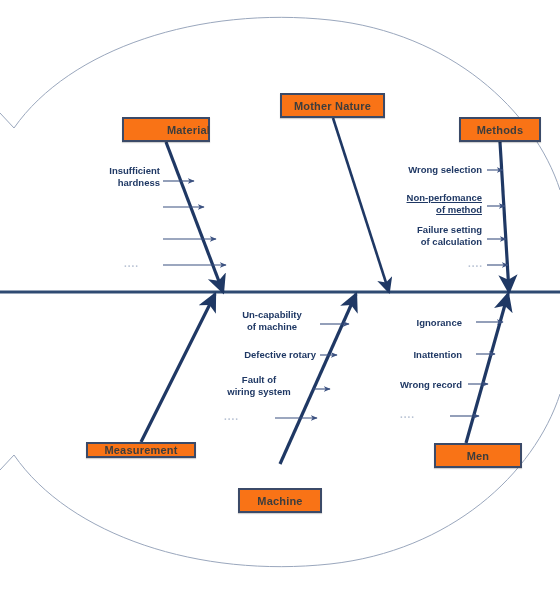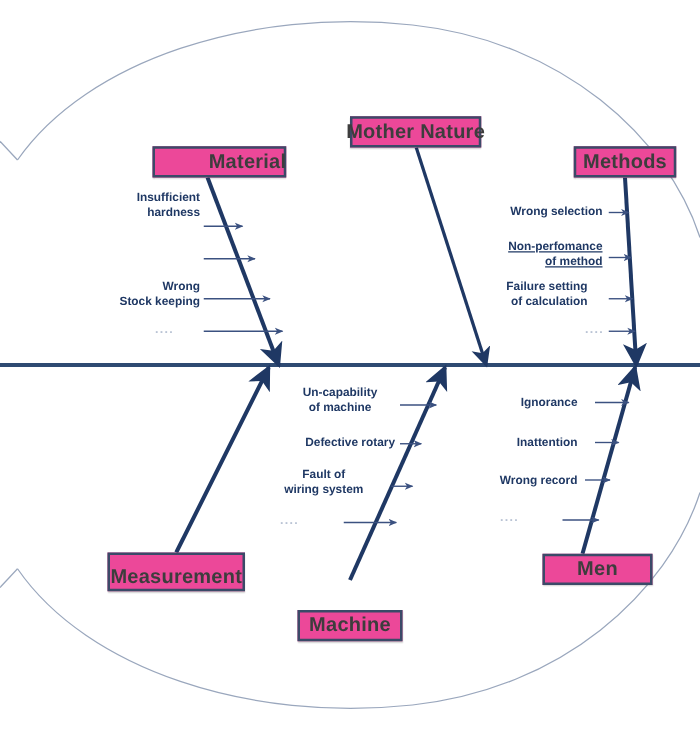--- a/index.html
+++ b/index.html
@@ -5,27 +5,27 @@
   html,body{margin:0;padding:0;background:#ffffff;}
   body{
     width:560px;height:600px;overflow:hidden;
     font-family:"Liberation Sans","DejaVu Sans",sans-serif;
   }
   #stage{position:relative;width:560px;height:600px;background:#ffffff;}
   #stage svg{position:absolute;left:0;top:0;width:560px;height:600px;}
 
   .cat-box{
     position:absolute;
-    background:#ec4899;
+    background:#f97316;
     border:2px solid #3B4A68;
     box-sizing:border-box;
     display:flex;align-items:center;justify-content:center;
     color:#3D3D3D;
     font-weight:bold;
-    font-size:16px;
+    font-size:11px;
     letter-spacing:.2px;
     white-space:nowrap;
     box-shadow:0 1px 1px rgba(0,0,0,.18);
   }
   .cause{
     position:absolute;
     color:#1F3864;
     font-size:9.5px;
     font-weight:bold;
     line-height:11.5px;
@@ -108,54 +108,52 @@
     </g>
 
     <g>
       <line x1="476" y1="322" x2="503" y2="322" stroke="#3B5180" stroke-width="1.1" marker-end="url(#thinHead)"></line>
       <line x1="476" y1="354" x2="495" y2="354" stroke="#3B5180" stroke-width="1.1" marker-end="url(#thinHead)"></line>
       <line x1="468" y1="384" x2="488" y2="384" stroke="#3B5180" stroke-width="1.1" marker-end="url(#thinHead)"></line>
       <line x1="450" y1="416" x2="479" y2="416" stroke="#3B5180" stroke-width="1.1" marker-end="url(#thinHead)"></line>
     </g>
   </svg>
 
-  <div class="cat-box" style="left:122px;top:117px;width:107px;height:25px;padding-left:45px;">
+  <div class="cat-box" style="left:122px;top:117px;width:88px;height:25px;padding-left:45px;">
     <span>Material</span>
   </div>
 
   <div class="cat-box" style="left:280px;top:93px;width:105px;height:25px;">
     <span>Mother Nature</span>
   </div>
 
   <div class="cat-box" style="left:459px;top:117px;width:82px;height:25px;">
     <span>Methods</span>
   </div>
 
-  <div class="cat-box" style="left:86px;top:442px;width:110px;height:31px;align-items:flex-end;">
+  <div class="cat-box" style="left:86px;top:442px;width:110px;height:16px;align-items:flex-end;">
     <span>Measurement</span>
   </div>
 
   <div class="cat-box" style="left:238px;top:464px;width:84px;height:25px;margin-top:24px;">
     <span>Machine</span>
   </div>
 
   <div class="cat-box" style="left:434px;top:443px;width:88px;height:25px;">
     <span>Men</span>
   </div>
 
-  <div class="cause r" style="left:60px;top:153px;width:100px;">Insufficient
+  <div class="cause r" style="left:60px;top:165px;width:100px;">Insufficient
 hardness</div>
-  <div class="cause r" style="left:60px;top:224px;width:100px;">Wrong
-Stock keeping</div>
   <div class="dots" style="left:124px;top:258px;">....</div>
 
   <div class="cause r" style="left:380px;top:164px;width:102px;">Wrong selection</div>
   <div class="cause r" style="left:380px;top:192px;width:102px;text-decoration:underline;">Non-perfomance
 of method</div>
-  <div class="cause r" style="left:368px;top:224px;width:102px;">Failure setting
+  <div class="cause r" style="left:380px;top:224px;width:102px;">Failure setting
 of calculation</div>
   <div class="dots" style="left:468px;top:258px;">....</div>
 
   <div class="cause c" style="left:228px;top:309px;width:88px;">Un-capability
 of machine</div>
   <div class="cause r" style="left:215px;top:349px;width:101px;">Defective rotary</div>
   <div class="cause c" style="left:210px;top:374px;width:98px;">Fault of
 wiring system</div>
   <div class="dots" style="left:224px;top:411px;">....</div>
 

